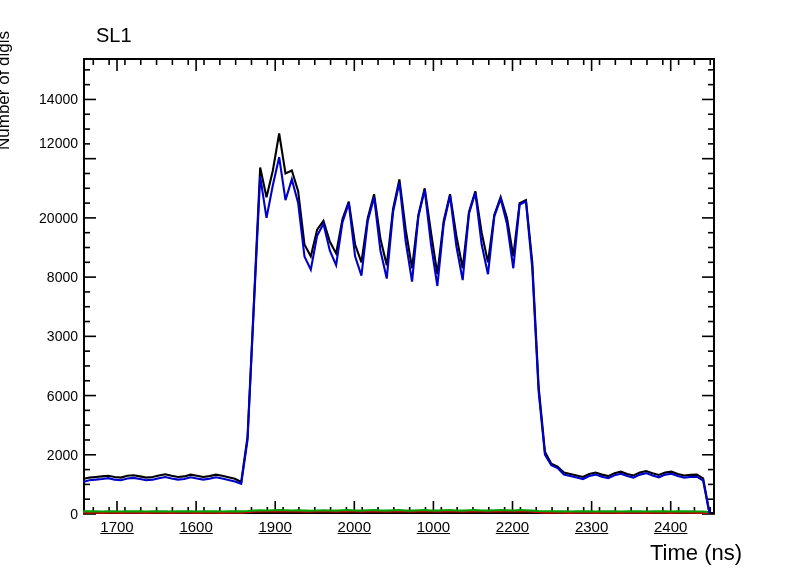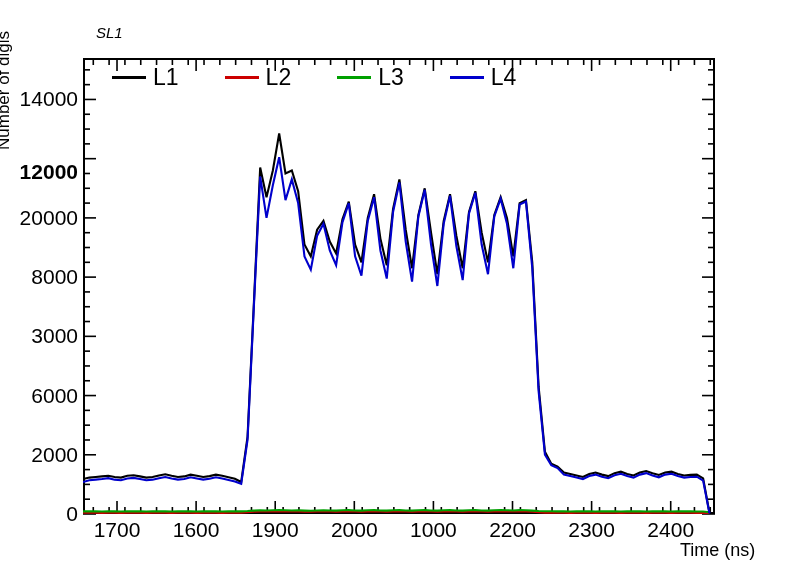--- a/index.html
+++ b/index.html
@@ -1,41 +1,41 @@
 <!DOCTYPE html>
 <html><head>
 <meta charset="utf-8">
 <style>
   html,body{margin:0;padding:0;background:#ffffff;}
   body{width:796px;height:572px;overflow:hidden;font-family:"Liberation Sans",sans-serif;color:#000;}
   #root{position:relative;width:796px;height:572px;background:#fff;}
 
-  .hdr{position:absolute;font-size:15px;color:#000;white-space:nowrap;font-style:italic;}
+  .hdr{position:absolute;font-size:20px;color:#000;white-space:nowrap;}
   #hdr-left{left:96px;top:24px;}
   #hdr-center{left:236px;top:24px;}
   #hdr-right{left:590px;top:24px;}
 
   #plot-frame{position:absolute;left:83px;top:58px;width:632px;height:456px;
               border:2px solid #000;box-sizing:border-box;background:#fff;}
 
   #svg-layer{position:absolute;left:0;top:0;width:796px;height:572px;}
 
   .ylabel{position:absolute;left:-6px;top:150px;width:200px;
           transform:rotate(-90deg);transform-origin:0 0;
           font-size:17px;white-space:nowrap;}
 
-  .ytick-lab{position:absolute;right:0;font-size:21px;text-align:left;
+  .ytick-lab{position:absolute;right:0;font-size:14px;text-align:left;
              white-space:nowrap;transform:translateY(-50%);}
   #ytick-labels{position:absolute;left:0px;top:0px;width:78px;height:572px;}
 
-  .xtick-lab{position:absolute;top:518px;font-size:21px;white-space:nowrap;
-             transform:translateX(-50%);}
+  .xtick-lab{position:absolute;top:518px;font-size:15px;white-space:nowrap;
+             transform:translateX(-50%);text-decoration:underline;}
   #xtick-labels{position:absolute;left:0;top:0;width:796px;height:572px;}
 
-  #xaxis-title{position:absolute;left:680px;top:540px;font-size:18px;white-space:nowrap;}
+  #xaxis-title{position:absolute;left:650px;top:540px;font-size:22px;white-space:nowrap;}
 
   #legend{position:absolute;left:112px;top:63px;width:480px;height:28px;
           display:flex;align-items:center;}
   .leg-entry{display:flex;align-items:center;margin-right:46px;}
   .leg-line{display:inline-block;width:34px;height:0;border-top:3px solid #000;margin-right:7px;}
   .leg-text{font-size:23px;line-height:1;}
 </style>
 </head>
 <body>
 
@@ -45,21 +45,21 @@
 
   <div class="ylabel">Number of digis</div>
 
   <div id="ytick-labels">
       <div class="ytick-lab" style="top: 514px;">0</div>
       <div class="ytick-lab" style="top: 454.779px;">2000</div>
       <div class="ytick-lab" style="top: 395.558px;">6000</div>
       <div class="ytick-lab" style="top: 336.338px;">3000</div>
       <div class="ytick-lab" style="top: 277.117px;">8000</div>
       <div class="ytick-lab" style="top: 217.896px;">20000</div>
-      <div class="ytick-lab" style="top: 172px; font-weight: bold;">12000</div>
+      <div class="ytick-lab" style="top: 143px;">12000</div>
       <div class="ytick-lab" style="top: 99.4545px;">14000</div>
     </div>
   <div id="xtick-labels">
       <div class="xtick-lab" style="left: 117.013px;">1700</div>
       <div class="xtick-lab" style="left: 196.111px;">1600</div>
       <div class="xtick-lab" style="left: 275.21px;">1900</div>
       <div class="xtick-lab" style="left: 354.309px;">2000</div>
       <div class="xtick-lab" style="left: 433.408px;">1000</div>
       <div class="xtick-lab" style="left: 512.507px;">2200</div>
       <div class="xtick-lab" style="left: 591.606px;">2300</div>
@@ -235,32 +235,14 @@
         </clipPath>
         <path d="M 83.00 512.82 L 89.33 512.67 L 95.66 512.82 L 101.98 512.96 L 108.31 512.67 L 114.64 512.82 L 120.97 512.96 L 127.30 512.82 L 133.62 512.67 L 139.95 512.82 L 146.28 512.96 L 152.61 512.82 L 158.93 512.67 L 165.26 512.82 L 171.59 512.96 L 177.92 512.82 L 184.25 512.67 L 190.57 512.82 L 196.90 512.96 L 203.23 512.82 L 209.56 512.67 L 215.89 512.82 L 222.21 512.96 L 228.54 512.82 L 234.87 512.67 L 241.20 512.82 L 247.53 512.22 L 253.85 511.63 L 260.18 511.34 L 266.51 511.48 L 272.84 511.34 L 279.17 511.19 L 285.49 511.34 L 291.82 511.48 L 298.15 511.34 L 304.48 511.63 L 310.80 511.78 L 317.13 511.48 L 323.46 511.34 L 329.79 511.48 L 336.12 511.63 L 342.44 511.34 L 348.77 511.19 L 355.10 511.48 L 361.43 511.63 L 367.76 511.34 L 374.08 511.19 L 380.41 511.48 L 386.74 511.63 L 393.07 511.34 L 399.40 511.19 L 405.72 511.48 L 412.05 511.63 L 418.38 511.34 L 424.71 511.19 L 431.04 511.48 L 437.36 511.63 L 443.69 511.34 L 450.02 511.19 L 456.35 511.48 L 462.67 511.63 L 469.00 511.34 L 475.33 511.19 L 481.66 511.48 L 487.99 511.63 L 494.31 511.34 L 500.64 511.19 L 506.97 511.34 L 513.30 511.48 L 519.63 511.19 L 525.95 511.34 L 532.28 511.63 L 538.61 512.22 L 544.94 512.67 L 551.27 512.67 L 557.59 512.82 L 563.92 512.82 L 570.25 512.96 L 576.58 512.82 L 582.90 512.67 L 589.23 512.82 L 595.56 512.96 L 601.89 512.82 L 608.22 512.67 L 614.54 512.82 L 620.87 512.96 L 627.20 512.82 L 633.53 512.67 L 639.86 512.82 L 646.18 512.96 L 652.51 512.82 L 658.84 512.67 L 665.17 512.82 L 671.50 512.96 L 677.82 512.82 L 684.15 512.67 L 690.48 512.82 L 696.81 512.96 L 703.14 512.96 L 709.46 513.26" fill="none" stroke="#cc0000" stroke-width="2.1" stroke-linejoin="miter" stroke-linecap="butt"></path>
         <path d="M 83.00 511.34 L 89.33 511.19 L 95.66 511.34 L 101.98 511.48 L 108.31 511.19 L 114.64 511.34 L 120.97 511.48 L 127.30 511.34 L 133.62 511.19 L 139.95 511.34 L 146.28 511.48 L 152.61 511.34 L 158.93 511.19 L 165.26 511.34 L 171.59 511.48 L 177.92 511.34 L 184.25 511.19 L 190.57 511.34 L 196.90 511.48 L 203.23 511.34 L 209.56 511.19 L 215.89 511.34 L 222.21 511.48 L 228.54 511.34 L 234.87 511.19 L 241.20 511.34 L 247.53 511.04 L 253.85 510.59 L 260.18 510.30 L 266.51 510.45 L 272.84 510.30 L 279.17 510.15 L 285.49 510.30 L 291.82 510.45 L 298.15 510.30 L 304.48 510.59 L 310.80 510.74 L 317.13 510.45 L 323.46 510.30 L 329.79 510.45 L 336.12 510.59 L 342.44 510.30 L 348.77 510.15 L 355.10 510.45 L 361.43 510.59 L 367.76 510.30 L 374.08 510.15 L 380.41 510.45 L 386.74 510.59 L 393.07 510.30 L 399.40 510.15 L 405.72 510.45 L 412.05 510.59 L 418.38 510.30 L 424.71 510.15 L 431.04 510.45 L 437.36 510.59 L 443.69 510.30 L 450.02 510.15 L 456.35 510.45 L 462.67 510.59 L 469.00 510.30 L 475.33 510.15 L 481.66 510.45 L 487.99 510.59 L 494.31 510.30 L 500.64 510.15 L 506.97 510.30 L 513.30 510.45 L 519.63 510.15 L 525.95 510.30 L 532.28 510.59 L 538.61 511.04 L 544.94 511.19 L 551.27 511.19 L 557.59 511.34 L 563.92 511.34 L 570.25 511.48 L 576.58 511.34 L 582.90 511.19 L 589.23 511.34 L 595.56 511.48 L 601.89 511.34 L 608.22 511.19 L 614.54 511.34 L 620.87 511.48 L 627.20 511.34 L 633.53 511.19 L 639.86 511.34 L 646.18 511.48 L 652.51 511.34 L 658.84 511.19 L 665.17 511.34 L 671.50 511.48 L 677.82 511.34 L 684.15 511.19 L 690.48 511.34 L 696.81 511.48 L 703.14 511.48 L 709.46 512.22" fill="none" stroke="#00a000" stroke-width="2.1" stroke-linejoin="miter" stroke-linecap="butt"></path>
         <path d="M 83.00 479.06 L 89.33 477.58 L 95.66 476.99 L 101.98 476.39 L 108.31 475.80 L 114.64 476.99 L 120.97 477.58 L 127.30 475.80 L 133.62 475.21 L 139.95 476.39 L 146.28 477.58 L 152.61 476.99 L 158.93 475.51 L 165.26 474.32 L 171.59 475.80 L 177.92 476.99 L 184.25 476.39 L 190.57 474.62 L 196.90 475.80 L 203.23 476.99 L 209.56 476.10 L 215.89 474.62 L 222.21 475.80 L 228.54 477.28 L 234.87 478.76 L 241.20 482.02 L 247.53 437.01 L 253.85 303.77 L 260.18 167.56 L 266.51 197.17 L 272.84 170.52 L 279.17 133.51 L 285.49 173.48 L 291.82 170.52 L 298.15 191.25 L 304.48 244.55 L 310.80 256.39 L 317.13 229.74 L 323.46 220.86 L 329.79 241.58 L 336.12 253.43 L 342.44 219.38 L 348.77 201.61 L 355.10 244.55 L 361.43 262.31 L 367.76 217.90 L 374.08 194.21 L 380.41 238.62 L 386.74 265.27 L 393.07 209.01 L 399.40 179.40 L 405.72 229.74 L 412.05 268.23 L 418.38 214.94 L 424.71 188.29 L 431.04 232.70 L 437.36 274.16 L 443.69 220.86 L 450.02 194.21 L 456.35 235.66 L 462.67 268.23 L 469.00 211.97 L 475.33 191.25 L 481.66 232.70 L 487.99 262.31 L 494.31 214.94 L 500.64 197.17 L 506.97 217.90 L 513.30 256.39 L 519.63 203.09 L 525.95 200.13 L 532.28 262.31 L 538.61 386.68 L 544.94 451.82 L 551.27 463.66 L 557.59 466.62 L 563.92 472.55 L 570.25 474.03 L 576.58 475.51 L 582.90 476.99 L 589.23 474.03 L 595.56 472.55 L 601.89 474.62 L 608.22 476.10 L 614.54 473.14 L 620.87 471.66 L 627.20 474.03 L 633.53 475.51 L 639.86 472.55 L 646.18 471.06 L 652.51 473.14 L 658.84 474.91 L 665.17 472.55 L 671.50 471.66 L 677.82 474.03 L 684.15 475.51 L 690.48 474.91 L 696.81 474.62 L 703.14 478.47 L 709.46 512.82" fill="none" stroke="#000000" stroke-width="2.1" stroke-linejoin="miter" stroke-linecap="butt"></path>
         <path d="M 83.00 482.02 L 89.33 480.24 L 95.66 479.65 L 101.98 479.06 L 108.31 478.17 L 114.64 479.65 L 120.97 480.24 L 127.30 478.47 L 133.62 477.88 L 139.95 479.06 L 146.28 480.24 L 152.61 479.65 L 158.93 478.17 L 165.26 476.99 L 171.59 478.47 L 177.92 479.65 L 184.25 479.06 L 190.57 477.28 L 196.90 478.47 L 203.23 479.65 L 209.56 478.76 L 215.89 477.28 L 222.21 478.47 L 228.54 479.95 L 234.87 481.43 L 241.20 483.80 L 247.53 439.97 L 253.85 306.73 L 260.18 176.44 L 266.51 217.90 L 272.84 185.32 L 279.17 157.19 L 285.49 200.13 L 291.82 179.40 L 298.15 203.09 L 304.48 256.39 L 310.80 269.71 L 317.13 235.66 L 323.46 223.82 L 329.79 250.47 L 336.12 265.27 L 342.44 222.34 L 348.77 203.09 L 355.10 256.39 L 361.43 275.64 L 367.76 220.86 L 374.08 197.17 L 380.41 250.47 L 386.74 278.60 L 393.07 211.97 L 399.40 182.36 L 405.72 241.58 L 412.05 281.56 L 418.38 216.42 L 424.71 189.77 L 431.04 244.55 L 437.36 286.00 L 443.69 223.82 L 450.02 195.69 L 456.35 246.03 L 462.67 280.08 L 469.00 213.45 L 475.33 192.73 L 481.66 244.55 L 487.99 274.16 L 494.31 216.42 L 500.64 198.65 L 506.97 223.82 L 513.30 268.23 L 519.63 204.57 L 525.95 201.61 L 532.28 268.23 L 538.61 391.12 L 544.94 454.78 L 551.27 465.14 L 557.59 468.10 L 563.92 474.62 L 570.25 476.10 L 576.58 477.58 L 582.90 479.06 L 589.23 476.10 L 595.56 474.62 L 601.89 476.69 L 608.22 478.17 L 614.54 475.21 L 620.87 473.73 L 627.20 476.10 L 633.53 477.58 L 639.86 474.62 L 646.18 473.14 L 652.51 475.51 L 658.84 477.28 L 665.17 474.62 L 671.50 473.73 L 677.82 476.10 L 684.15 477.58 L 690.48 476.99 L 696.81 476.69 L 703.14 480.54 L 709.46 513.41" fill="none" stroke="#0000cc" stroke-width="2.1" stroke-linejoin="miter" stroke-linecap="butt"></path>
       </g>
   </svg>
 
   <div id="xaxis-title">Time (ns)</div>
 
-  <div id="legend">
-      <div class="leg-entry">
-        <span class="leg-line" style="border-top-color: rgb(0, 0, 0);"></span>
-        <span class="leg-text">L1</span>
-      </div>
-      <div class="leg-entry">
-        <span class="leg-line" style="border-top-color: rgb(204, 0, 0);"></span>
-        <span class="leg-text">L2</span>
-      </div>
-      <div class="leg-entry">
-        <span class="leg-line" style="border-top-color: rgb(0, 160, 0);"></span>
-        <span class="leg-text">L3</span>
-      </div>
-      <div class="leg-entry">
-        <span class="leg-line" style="border-top-color: rgb(0, 0, 204);"></span>
-        <span class="leg-text">L4</span>
-      </div>
-    </div>
 
 </div>
 
 </body></html>

